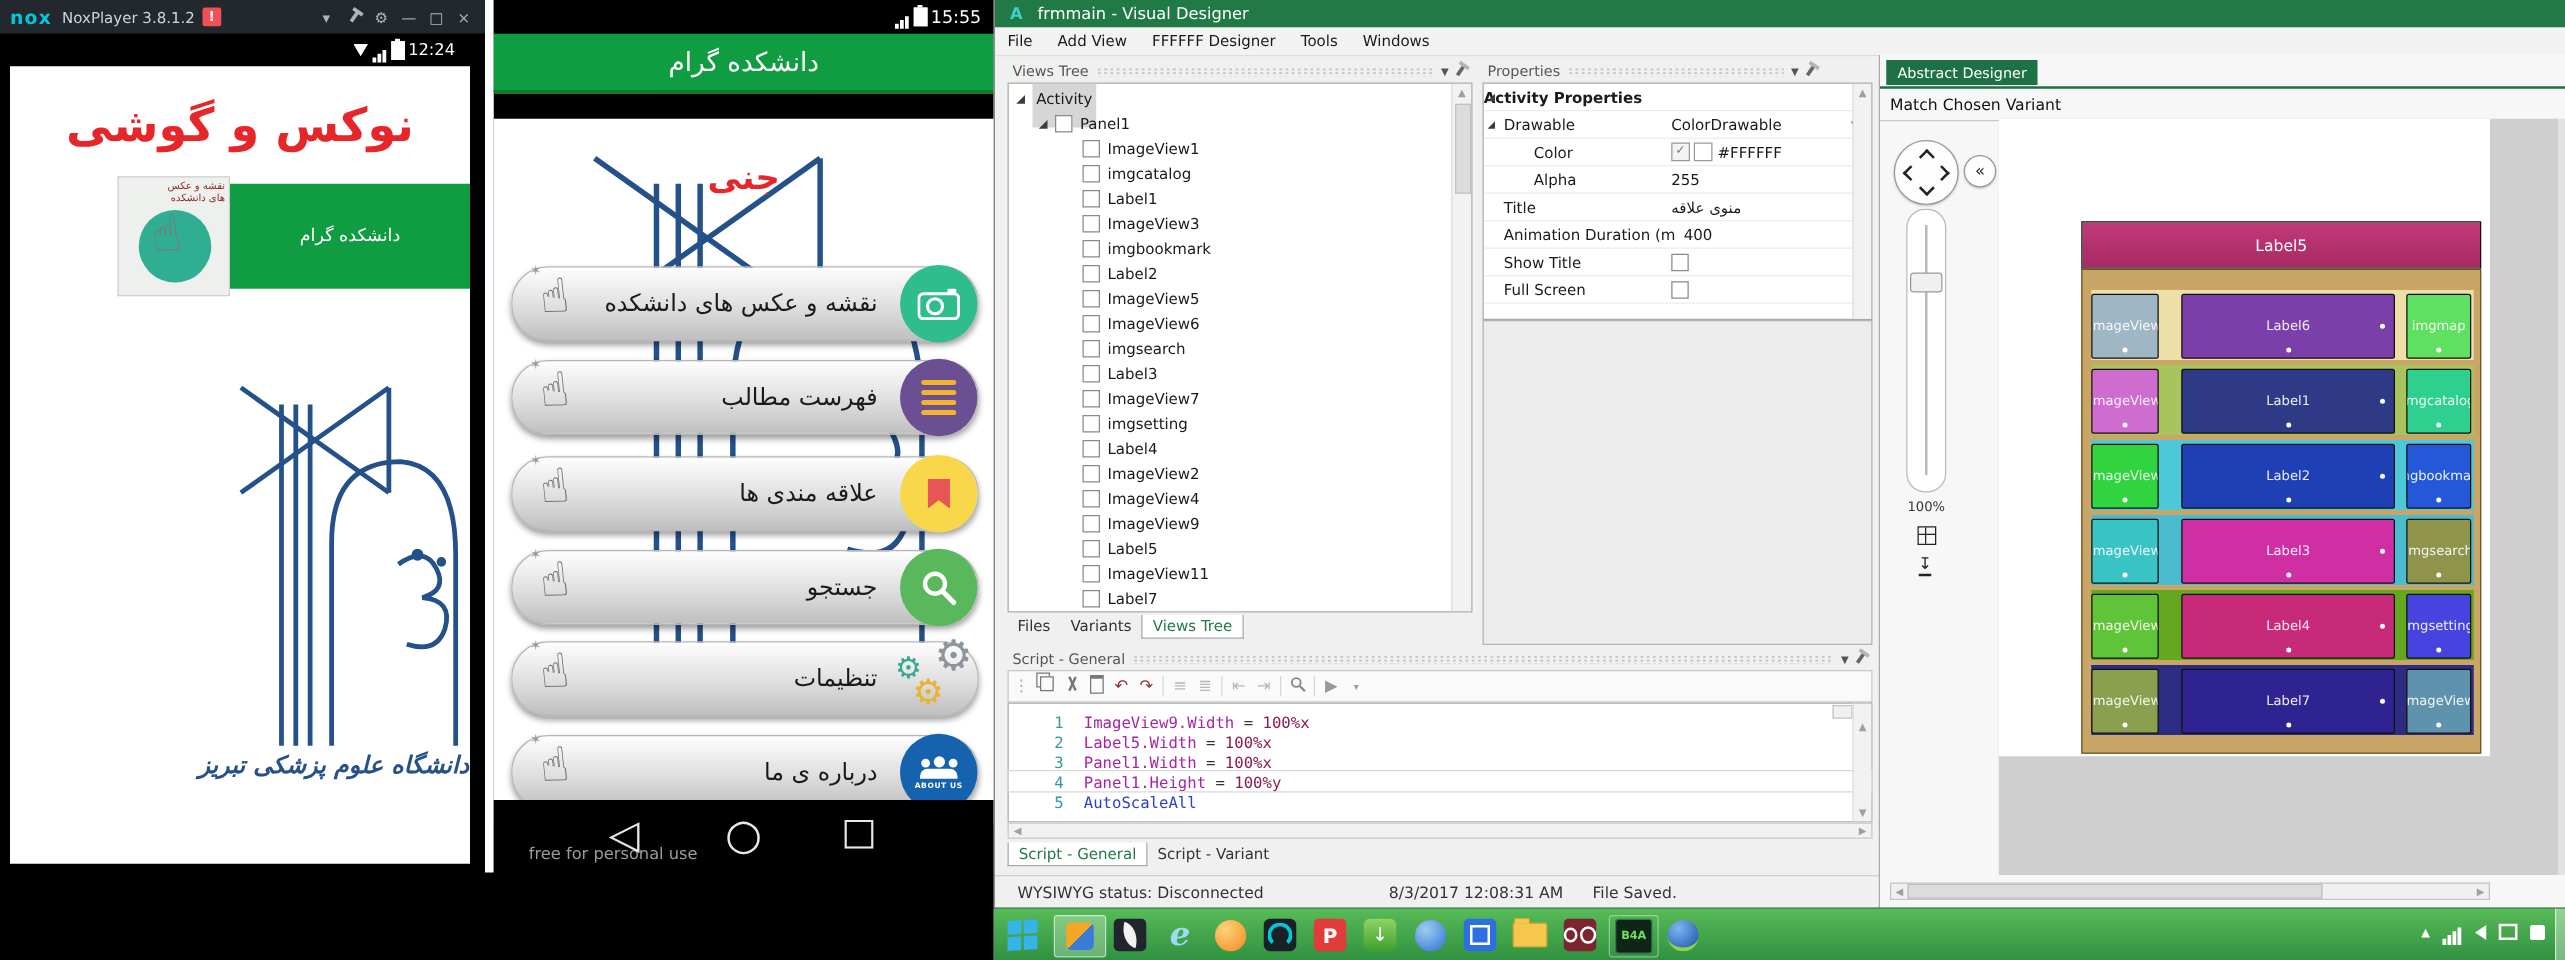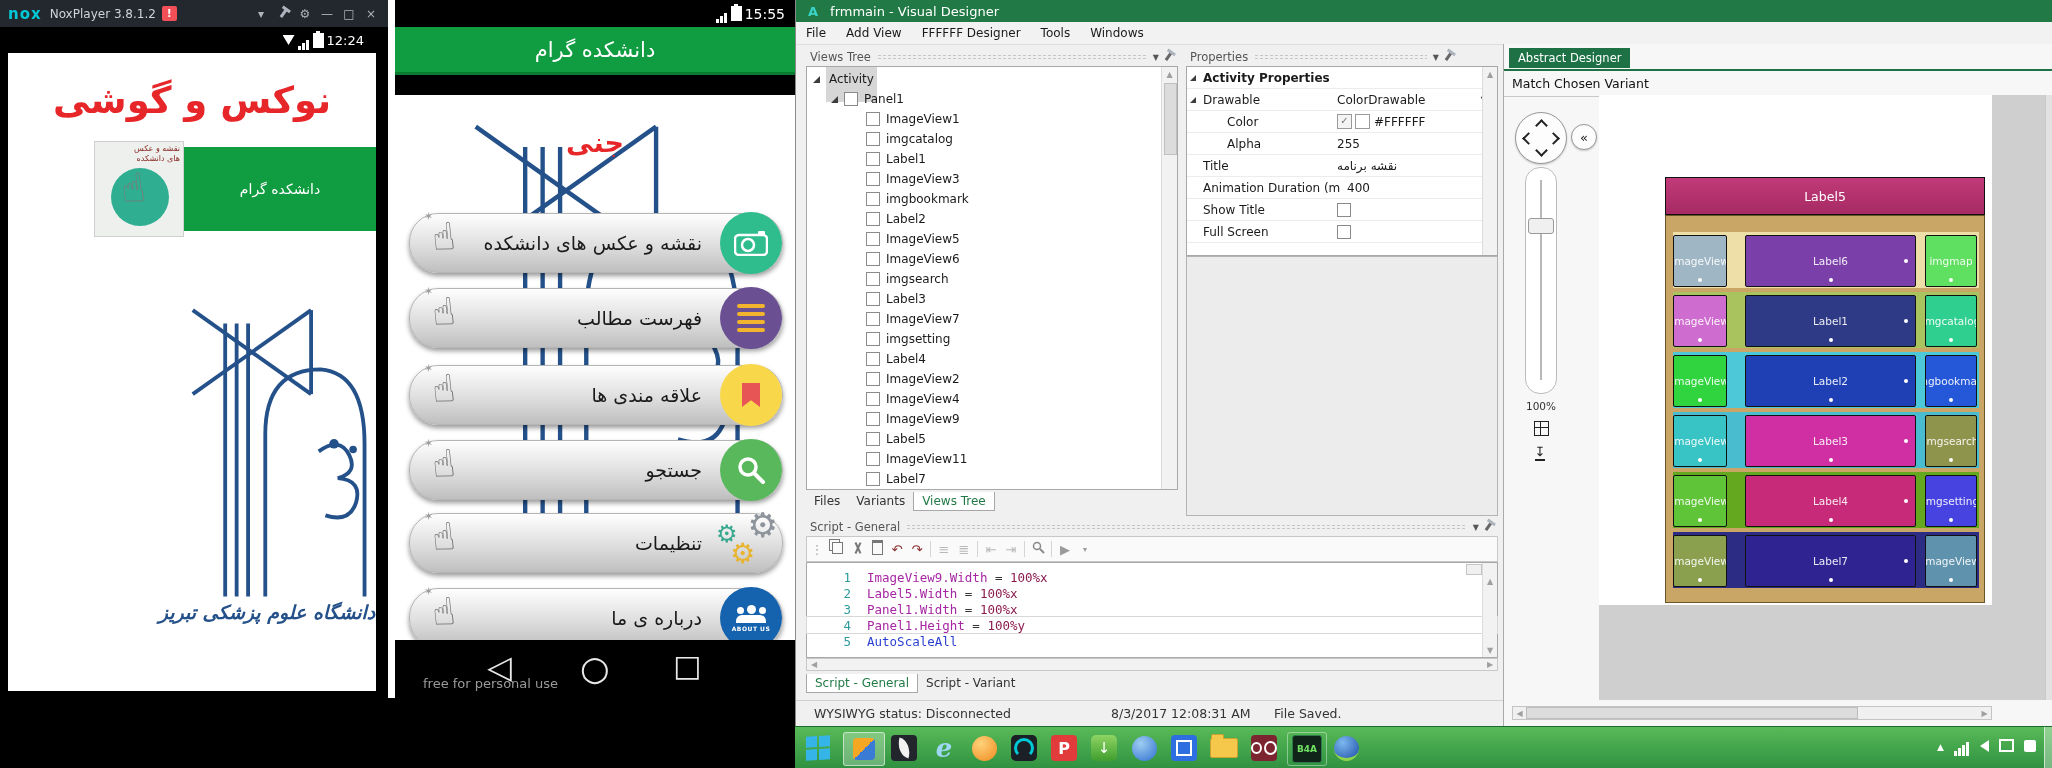--- a/index.html
+++ b/index.html
@@ -410,21 +410,21 @@
     <div class="abs panel" style="left:390px;top:48px;width:272px;height:470px;">
       <div class="phdr">
         <span style="margin-left:4px;">Properties</span>
         <span class="dots"></span>
         <span style="color:#555;font-size:8px;margin-right:8px;">▼</span>
         <span style="margin-right:8px;"><span class="pin" style="background:#666;"></span></span>
       </div>
       <div class="abs pbody" style="left:0;top:18px;width:312px;height:190px;box-sizing:border-box;">
         <div class="prow" style="font-weight:bold;">
           <span class="pexp"></span>
-          <span style="margin-left:16px;">Activity Properties</span>
+          <span style="">Activity Properties</span>
         </div>
         <div class="prow">
           <span class="pexp"></span>
           <span style="margin-left:16px;">Drawable</span>
           <span class="pval">
               <span>ColorDrawable</span>
             </span>
           <span class="abs" style="right:10px;font-size:8px;color:#333;">▼</span>
         </div>
         <div class="prow">
@@ -437,21 +437,21 @@
         </div>
         <div class="prow">
           <span style="margin-left:40px;">Alpha</span>
           <span class="pval">
               <span>255</span>
             </span>
         </div>
         <div class="prow">
           <span style="margin-left:16px;">Title</span>
           <span class="pval">
-              <span>نقشه برنامه</span>
+              <span>منوی علاقه</span>
             </span>
         </div>
         <div class="prow">
           <span style="margin-left:16px;white-space:nowrap;">Animation Duration (m</span>
           <span class="pval" style="left:160px;">
               <span>400</span>
             </span>
         </div>
         <div class="prow">
           <span style="margin-left:16px;">Show Title</span>

